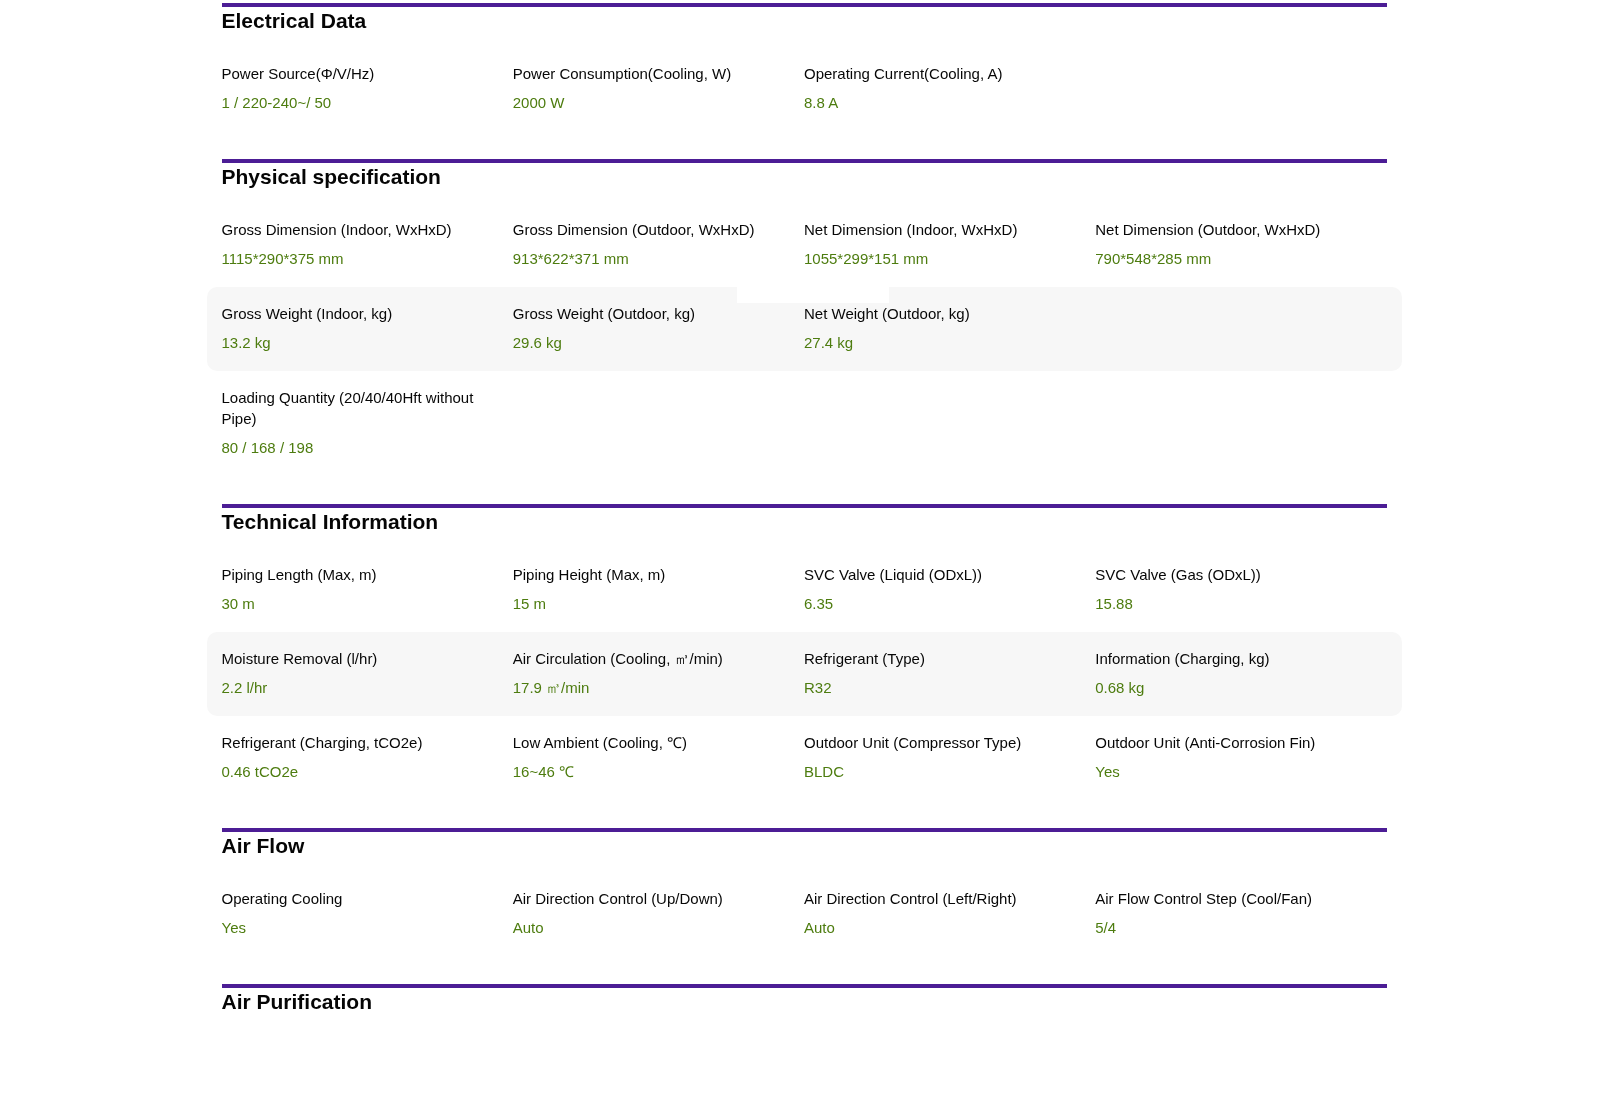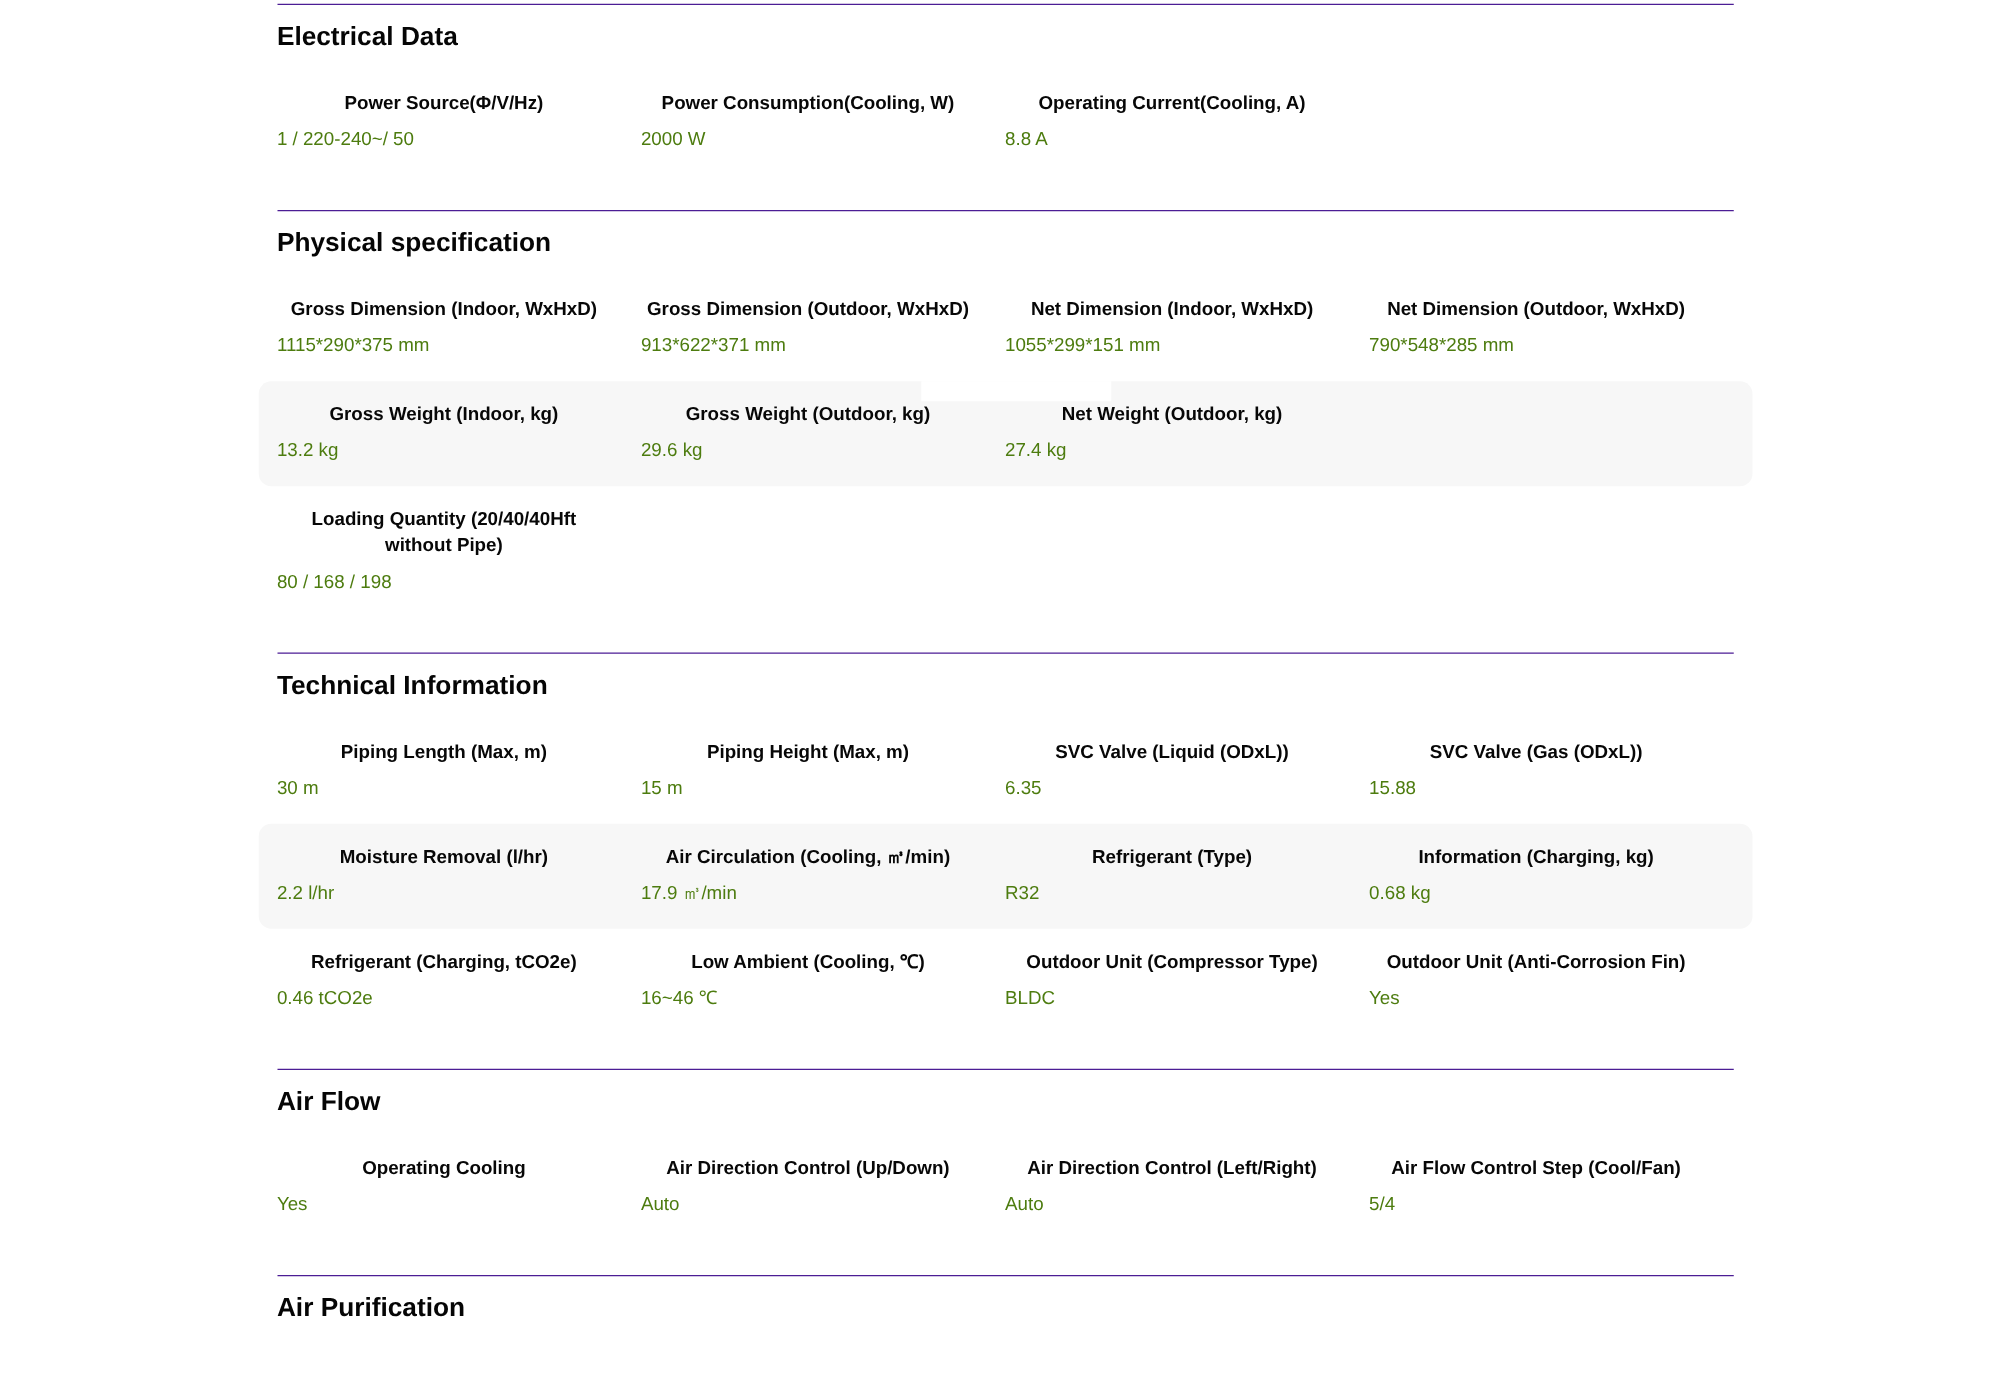--- a/index.html
+++ b/index.html
@@ -14,22 +14,22 @@
     box-sizing: border-box;
     padding-top: 3px;
     font-family: "Liberation Sans", sans-serif;
     -webkit-font-smoothing: antialiased;
   }
   .container {
     width: 1165px;
     margin: 0 auto;
   }
   section.spec-section {
-    border-top: 1px solid #4c1d95;
-    padding: 12px 0 28px 0;
+    border-top: 4px solid #4c1d95;
+    padding: 0 0 28px 0;
   }
   h2.section-title {
     margin: 0 0 12px 0;
     font-size: 21px;
     line-height: 28px;
     font-weight: 700;
     color: #050505;
   }
   .spec-row {
     position: relative;
@@ -41,23 +41,22 @@
   }
   .spec-row.shaded {
     background: #f7f7f7;
   }
   .spec-cell {
     padding-right: 24px;
   }
   .spec-label {
     font-size: 15px;
     line-height: 21px;
-    font-weight: 700;
+    font-weight: 400;
     color: #070707;
-    text-align: center;
   }
   .spec-value {
     font-size: 15px;
     line-height: 21px;
     font-weight: 400;
     color: #4d7c0f;
     margin-top: 8px;
   }
   .gap-notch {
     position: absolute;

